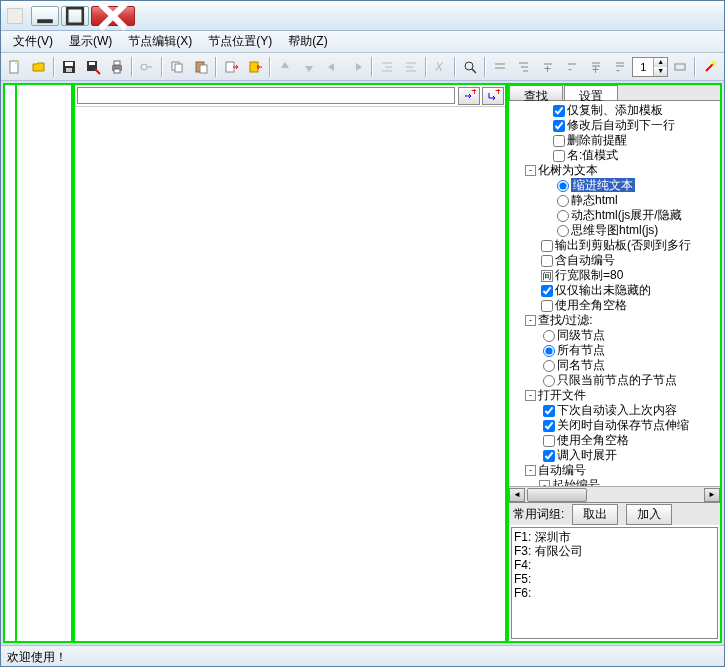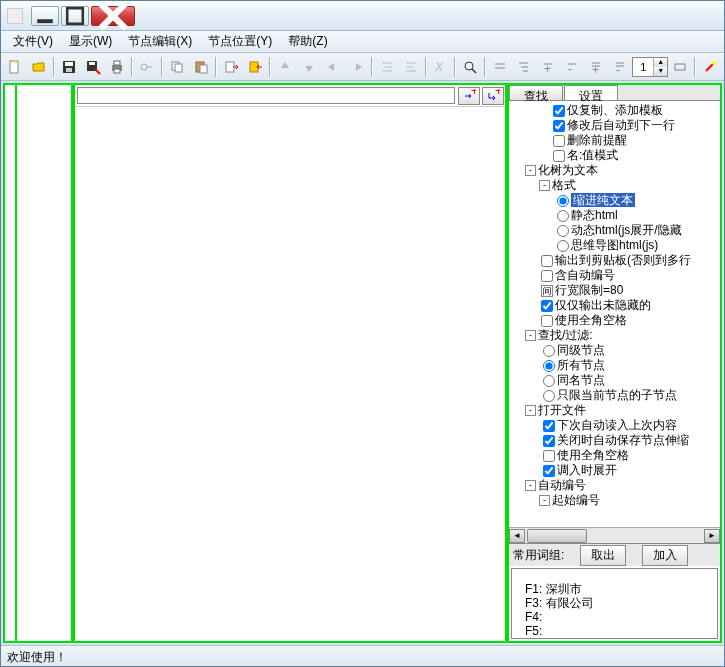--- a/index.html
+++ b/index.html
@@ -29,23 +29,23 @@
 .rightpane{width:215px;border:2px solid #00e000;display:flex;flex-direction:column}
 .tabs{height:16px;display:flex;background:#e8e8e8;border-bottom:1px solid #888}
 .tab{padding:2px 14px;border:1px solid #888;border-bottom:0;background:linear-gradient(#fff,#e0e0e0);margin-right:1px;cursor:pointer}
 .tab.active{background:#fff}
 .tree{flex:1;overflow:auto;padding:2px;background:#fff;font-size:12px;line-height:15px}
 .tree .nd{white-space:nowrap}
 .tree .exp{display:inline-block;width:11px;height:11px;border:1px solid #888;text-align:center;line-height:9px;font-size:9px;margin-right:2px;cursor:pointer;vertical-align:middle}
 .tree input[type=checkbox],.tree input[type=radio]{vertical-align:middle;margin:0 2px 0 0;width:12px;height:12px}
 .tree .sel{background:#3060c0;color:#fff;padding:0 2px}
 .bottomr{border-top:1px solid #888}
-.bottomr .hdr{height:22px;display:flex;align-items:center;padding:0 4px;background:#e8e8e8;gap:16px}
+.bottomr .hdr{height:22px;display:flex;align-items:center;padding:0 4px;background:#e8e8e8;gap:8px}
 .bottomr .hdr .bbtn{padding:1px 10px;border:1px solid #888;background:linear-gradient(#fff,#e0e0e0);cursor:pointer}
-.bottomr .list{height:71px;overflow:auto;background:#fff;border:1px solid #888;margin:2px;padding:13px;line-height:14px;font-family:monospace;font-size:11px}
+.bottomr .list{height:112px;overflow:auto;background:#fff;border:1px solid #888;margin:2px;padding:2px;line-height:14px;font-family:monospace;font-size:11px}
 .status{height:22px;background:linear-gradient(#f0f4f8,#e0e8f0);border-top:1px solid #b0c0d0;padding:3px 6px}
 .hscroll{height:16px;background:#e8e8e8;border-top:1px solid #aaa;position:relative}
 .hscroll .thumb{position:absolute;left:18px;width:60px;height:14px;top:1px;background:linear-gradient(#f0f0f0,#c8c8c8);border:1px solid #888;border-radius:2px}
 .hscroll .arr{position:absolute;width:16px;height:14px;top:1px;background:linear-gradient(#f0f0f0,#c8c8c8);border:1px solid #888;text-align:center;font-size:8px;line-height:12px}
 </style>
 </head>
 <body>
 
 <div class="titlebar">
   <div class="icon"></div>
@@ -277,21 +277,20 @@
     <div class="tabs">
       <div class="tab">查找</div>
       <div class="tab active">设置</div>
     </div>
     <div class="tree">
       <div class="nd" style="padding-left:42px"><input type="checkbox" checked="" style=""><span>仅复制、添加模板</span></div>
       <div class="nd" style="padding-left:42px"><input type="checkbox" checked="" style=""><span>修改后自动到下一行</span></div>
       <div class="nd" style="padding-left:42px"><input type="checkbox" style=""><span>删除前提醒</span></div>
       <div class="nd" style="padding-left:42px"><input type="checkbox" style=""><span>名:值模式</span></div>
       <div class="nd" style="padding-left:14px"><span class="exp">-</span><span>化树为文本</span></div>
-      <div class="nd" style="padding-left:28px"><span class="exp">-</span><span>格式</span></div>
       <div class="nd" style="padding-left:46px"><input type="radio" name="fmt" checked="" style=""><span class="sel">缩进纯文本</span></div>
       <div class="nd" style="padding-left:46px"><input type="radio" name="fmt" style=""><span>静态html</span></div>
       <div class="nd" style="padding-left:46px"><input type="radio" name="fmt" style=""><span>动态html(js展开/隐藏</span></div>
       <div class="nd" style="padding-left:46px"><input type="radio" name="fmt" style=""><span>思维导图html(js)</span></div>
       <div class="nd" style="padding-left:30px"><input type="checkbox" style=""><span>输出到剪贴板(否则到多行</span></div>
       <div class="nd" style="padding-left:30px"><input type="checkbox" style=""><span>含自动编号</span></div>
       <div class="nd" style="padding-left:30px"><span style="display:inline-block;width:12px;height:12px;border:1px solid #888;text-align:center;font-size:9px;line-height:10px;vertical-align:middle;margin-right:2px">间</span><span>行宽限制=80</span></div>
       <div class="nd" style="padding-left:30px"><input type="checkbox" checked="" style=""><span>仅仅输出未隐藏的</span></div>
       <div class="nd" style="padding-left:30px"><input type="checkbox" style=""><span>使用全角空格</span></div>
       <div class="nd" style="padding-left:14px"><span class="exp">-</span><span>查找/过滤:</span></div>

